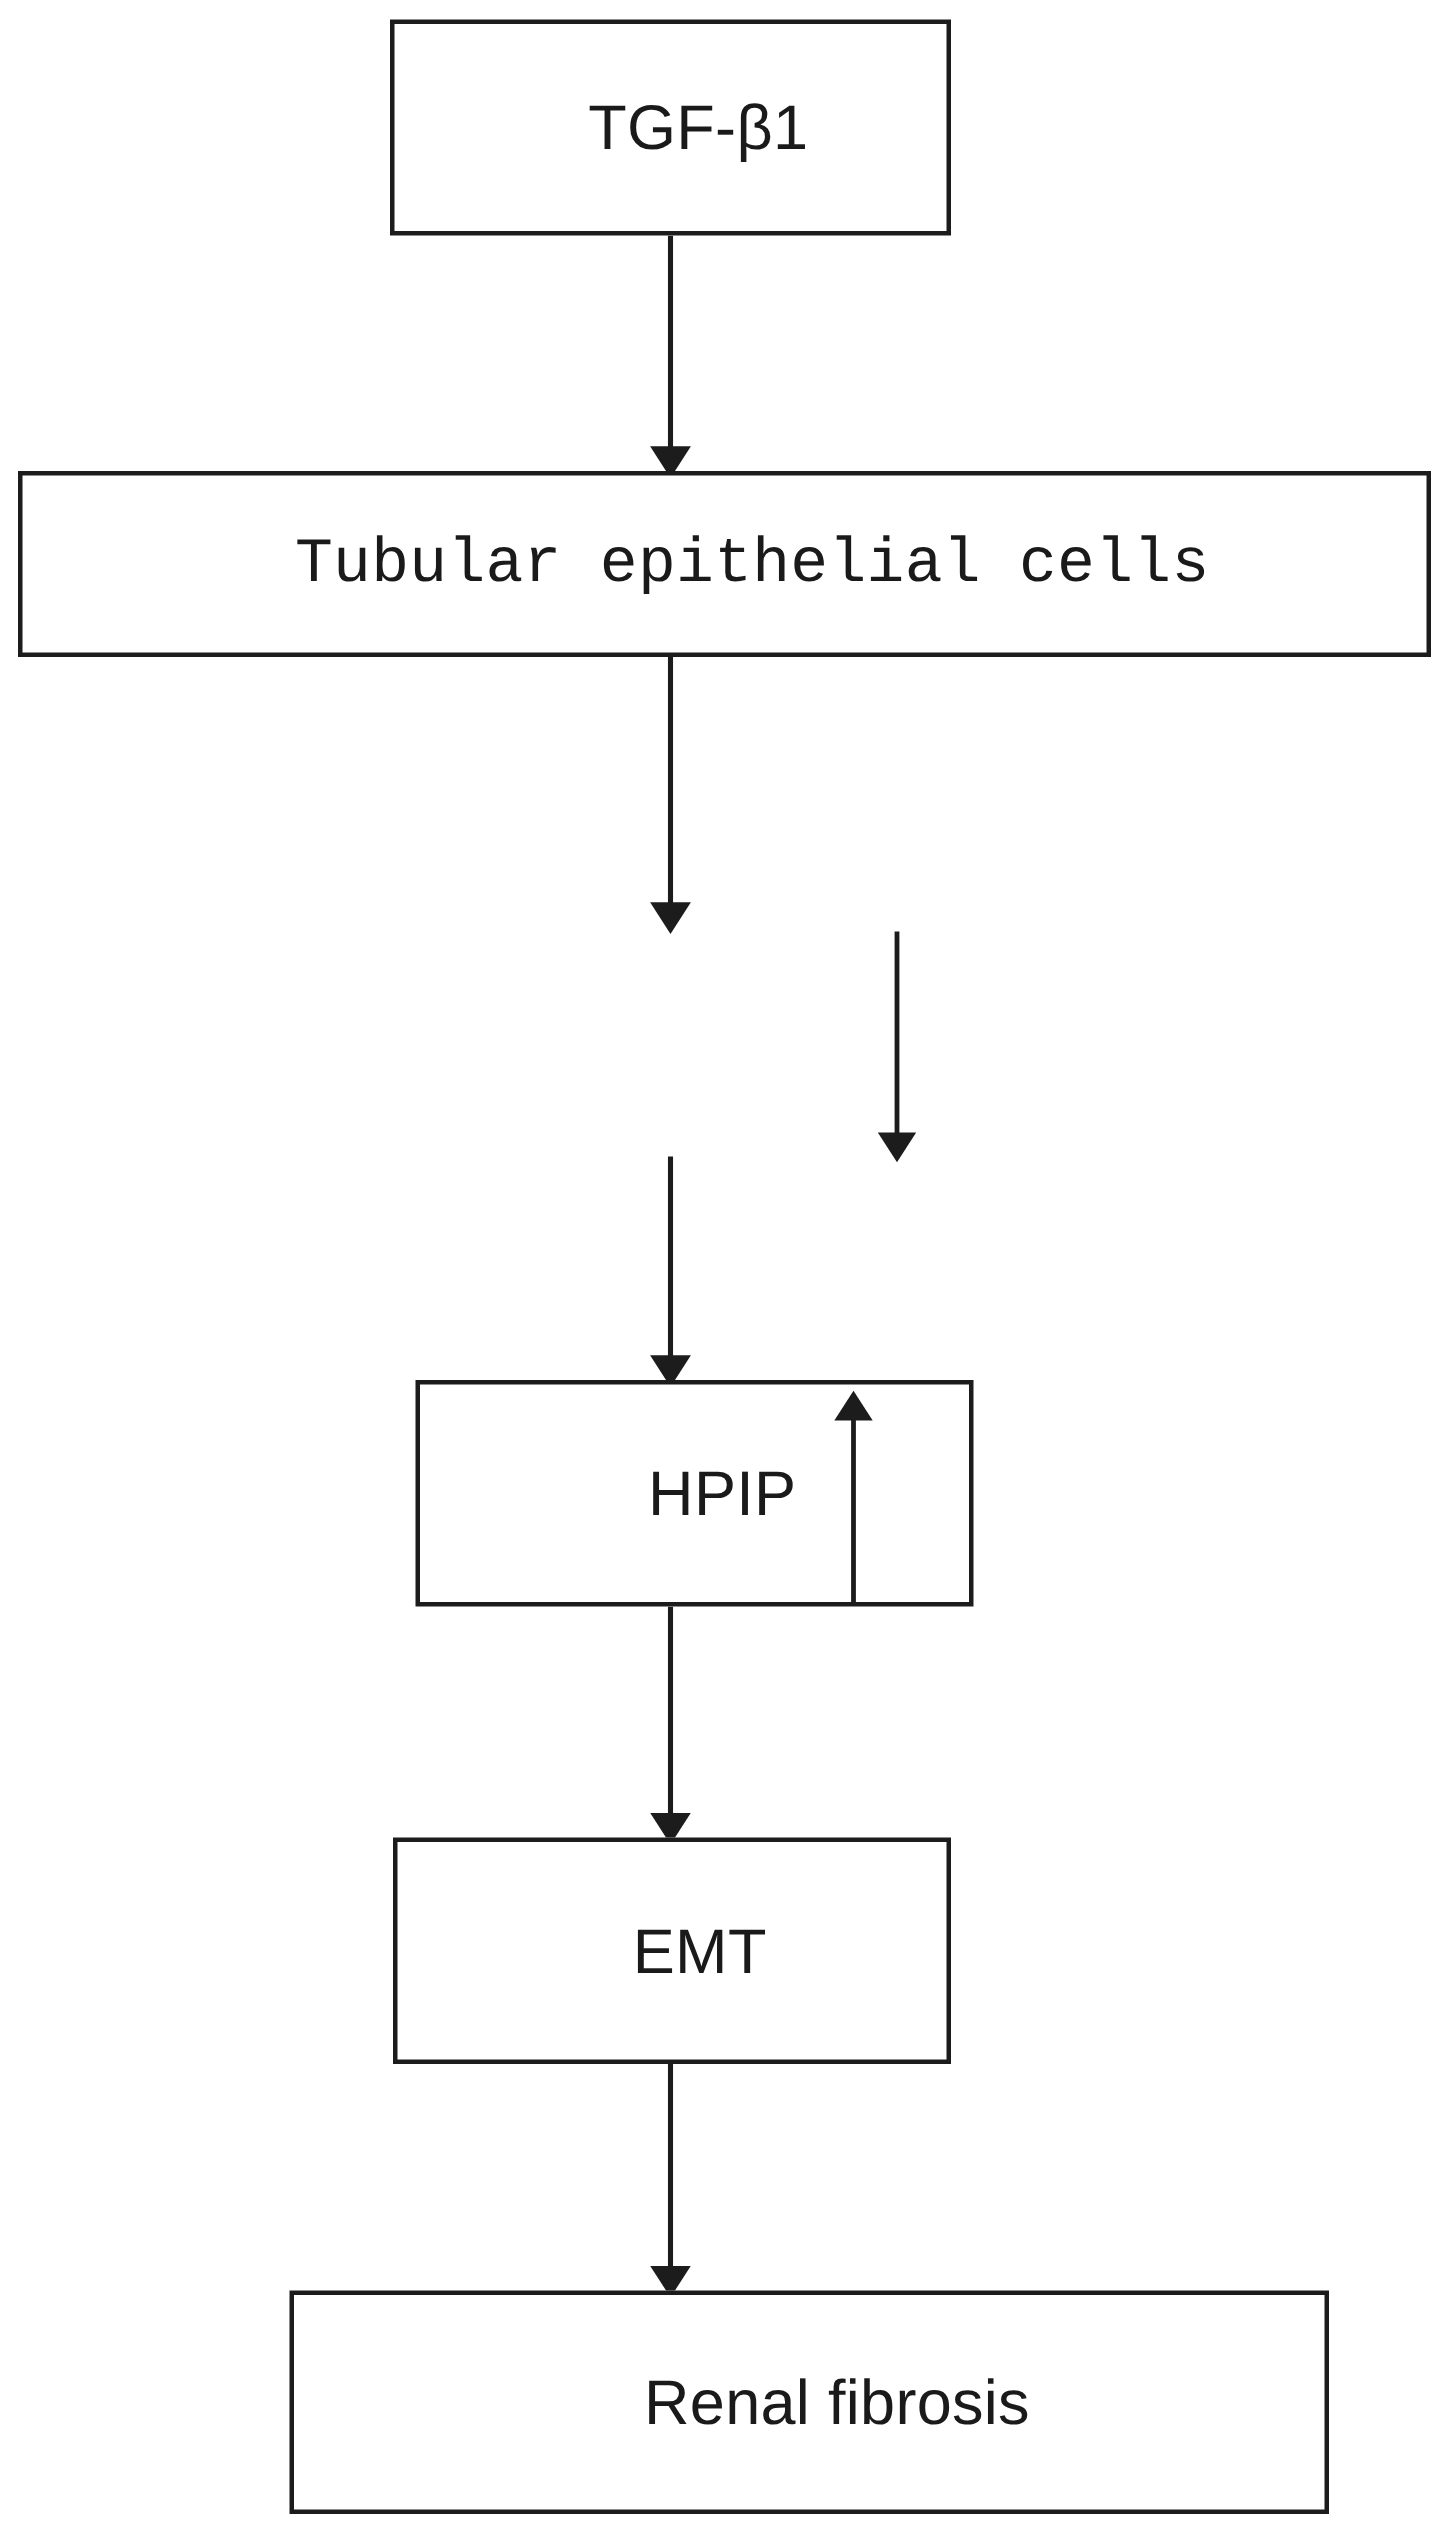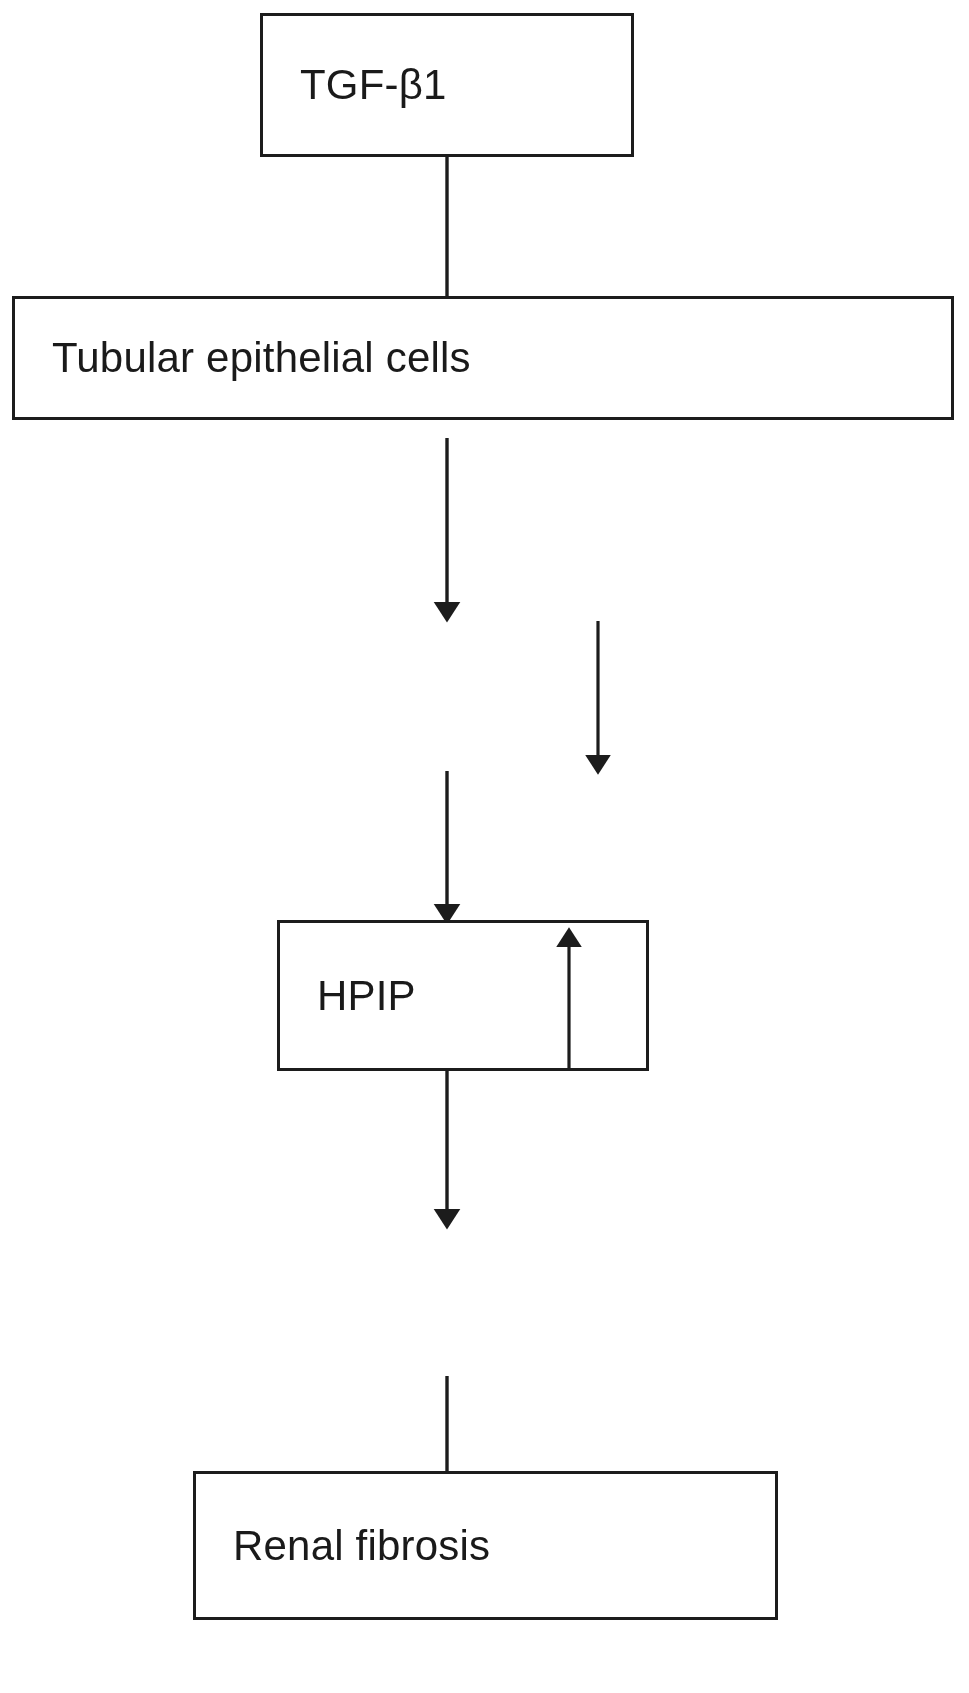--- a/index.html
+++ b/index.html
@@ -16,37 +16,38 @@
     overflow: hidden;
     font-family: "Liberation Sans", sans-serif;
   }
   .node {
     position: absolute;
     box-sizing: border-box;
     border: 3px solid #1c1c1c;
     background: #ffffff;
     display: flex;
     align-items: center;
+    justify-content: center;
     padding-left: 37px;
   }
   .node-label {
     font-size: 42px;
     line-height: 1;
     color: #1a1a1a;
     letter-spacing: 0.2px;
     white-space: nowrap;
     font-weight: 400;
   }
   
   #node-tgfb1      { left: 260px; top: 13px;   width: 374px; height: 144px; }
-  #node-tubular    { left: 12px;  top: 296px;  width: 942px; height: 124px; }
+  #node-tubular    { left: 12px;  top: 314px;  width: 942px; height: 124px; font-family: Liberation Mono, monospace; }
   #node-mir152     { left: 262px; top: 618px;  width: 372px; height: 153px; }
   #node-hpip       { left: 277px; top: 920px;  width: 372px; height: 151px; }
   #node-emt        { left: 262px; top: 1225px; width: 372px; height: 151px; }
-  #node-renal      { left: 193px; top: 1471px; width: 585px; height: 149px; }
+  #node-renal      { left: 193px; top: 1527px; width: 693px; height: 149px; }
 
   
   .connector {
     position: absolute;
     left: 0;
     top: 0;
     pointer-events: none;
   }
   .inline-arrow {
     position: absolute;
@@ -93,20 +94,23 @@
 
   <div class="node" id="node-tubular">
     <span class="node-label">Tubular epithelial cells</span>
   </div>
 
 
   <div class="node" id="node-hpip">
     <span class="node-label">HPIP</span>
   </div>
 
+  <div class="node" id="node-emt">
+    <span class="node-label">EMT</span>
+  </div>
 
   <div class="node" id="node-renal">
     <span class="node-label">Renal fibrosis</span>
   </div>
 
   <div class="inline-arrow" style="left:570px; top:614px; width:60px; height:160px;">
     <svg width="60" height="160">
       <defs>
         <marker id="head-down" markerWidth="10" markerHeight="10" refX="2.2" refY="4" orient="auto" markerUnits="strokeWidth">
           <path d="M0,0 L0,8 L6.2,4 z" fill="#1c1c1c"></path>

